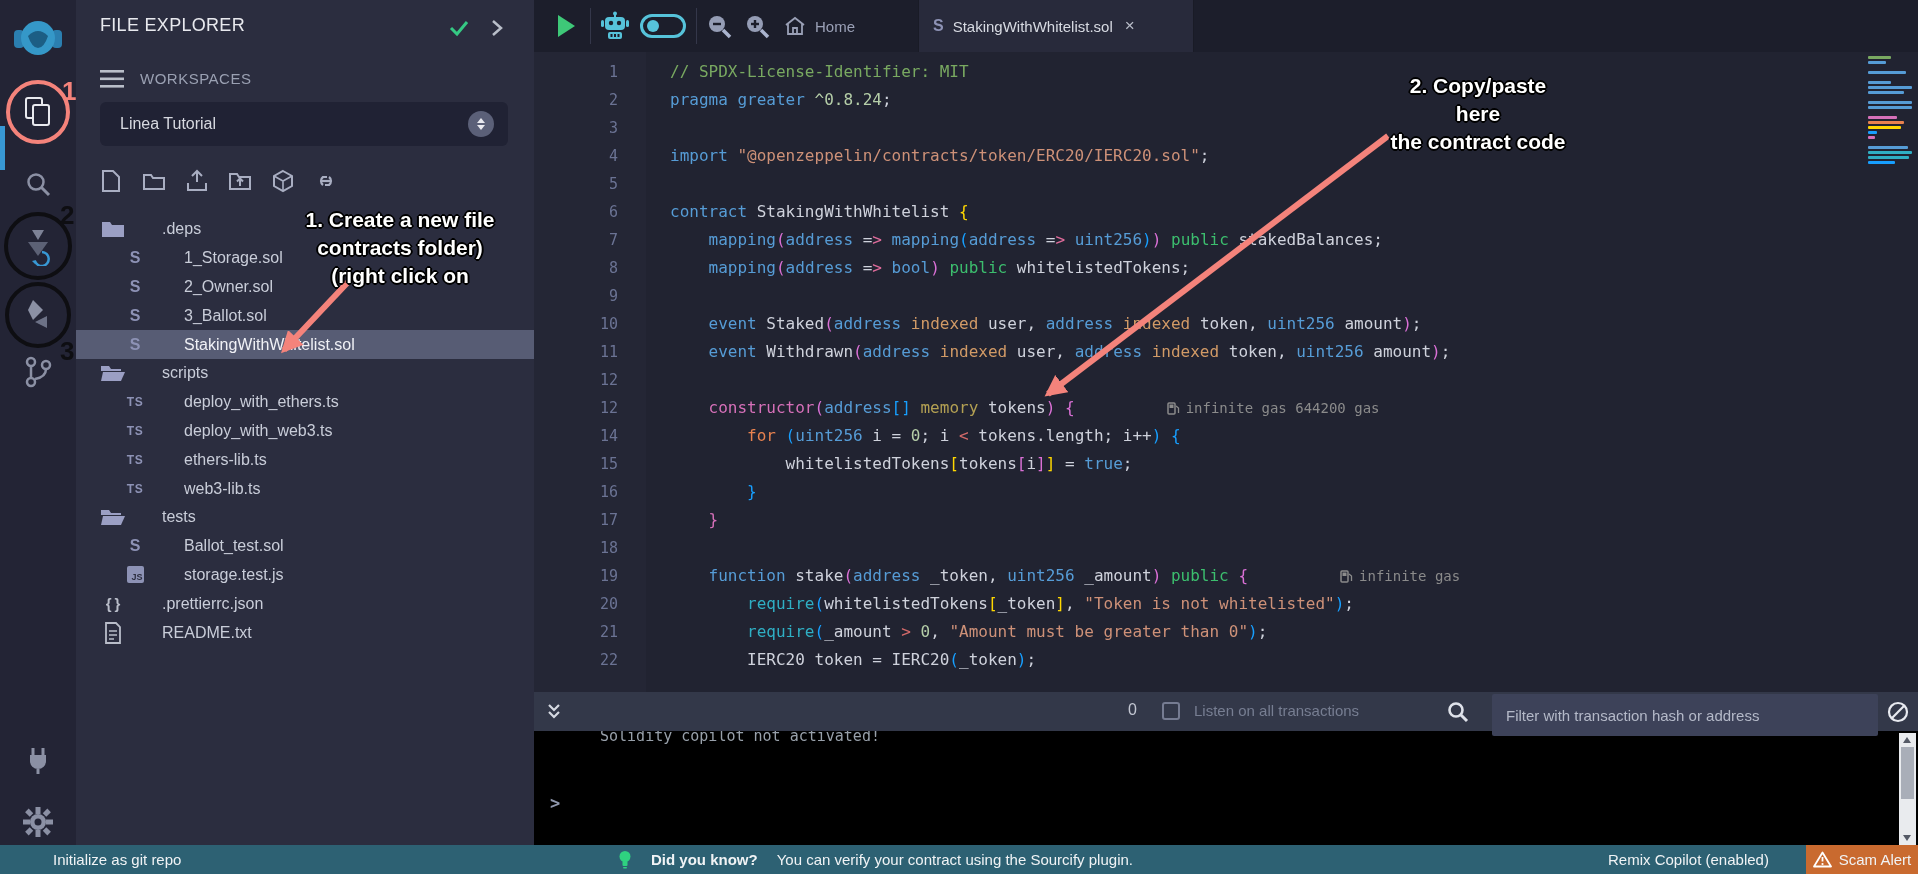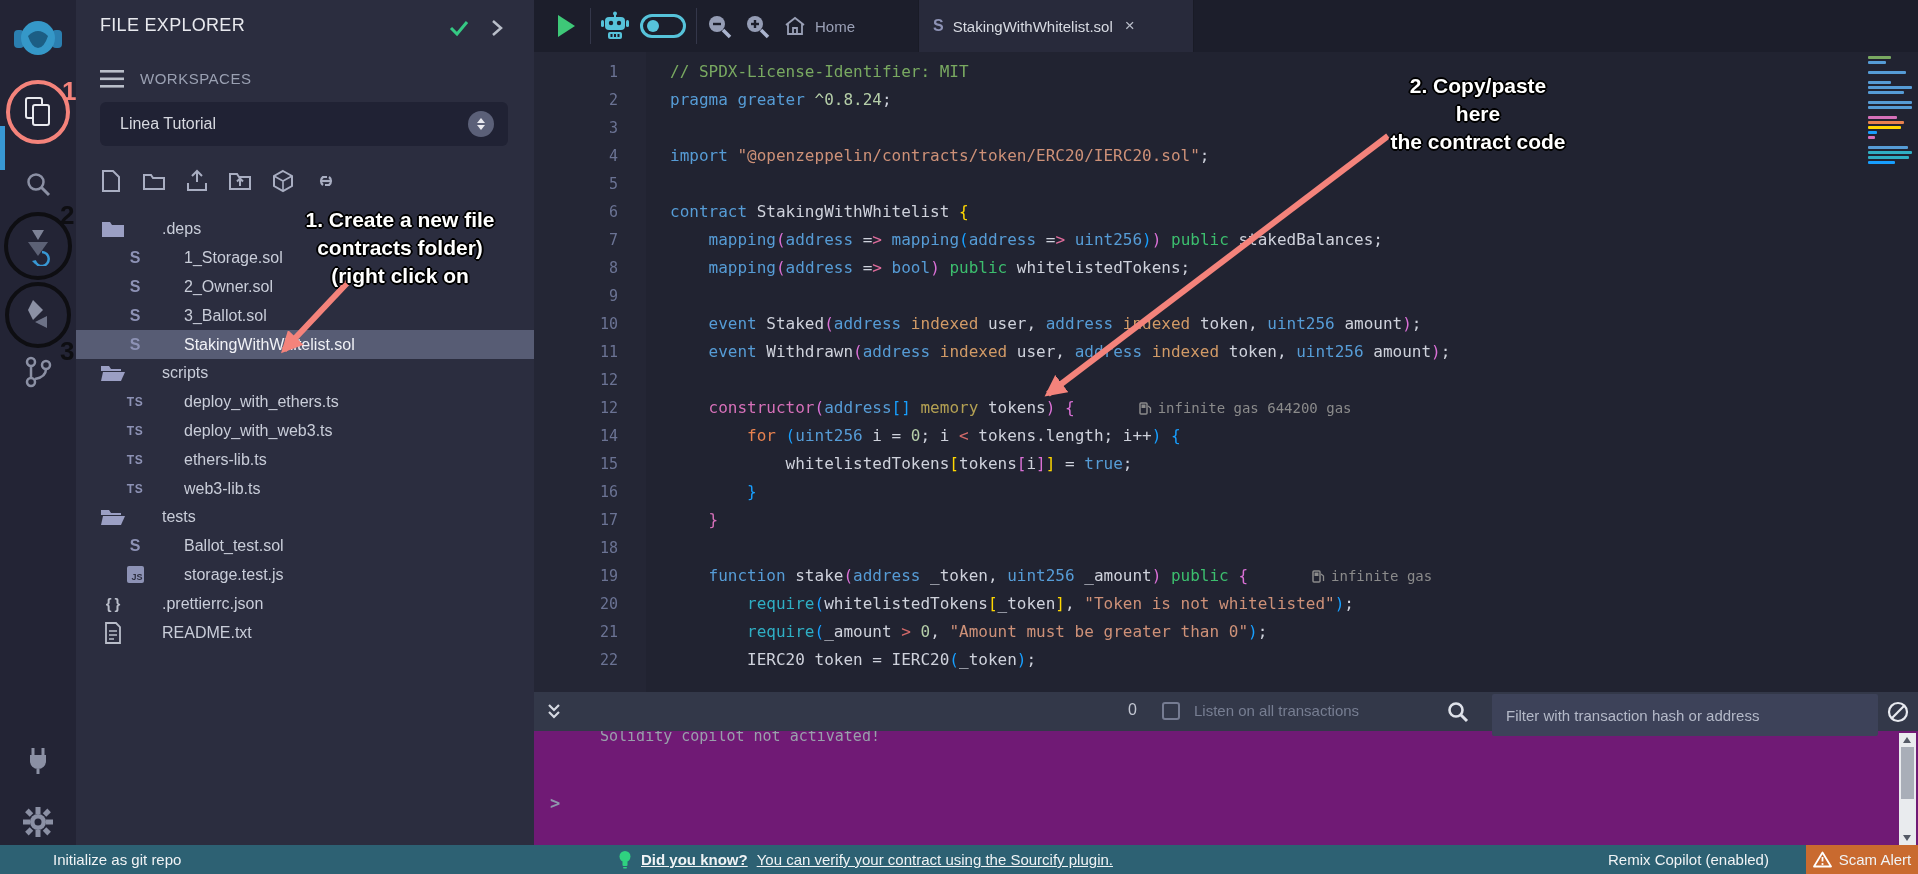--- a/index.html
+++ b/index.html
@@ -69,52 +69,52 @@
   #codearea { position:absolute; left:646px; top:52px; width:1272px; height:640px; background:#212331; overflow:hidden; }
   #codelines { position:absolute; left:24px; top:6px; }
   .code-line { height:28px; line-height:28px; white-space:pre;
                font-family:"DejaVu Sans Mono", monospace; font-size:16px; }
   #gutter-pad { padding-top:6px; }
   .tk-cm{color:#79A961} .tk-kw{color:#569CD6} .tk-num{color:#B5CEA8} .tk-str{color:#CE9178}
   .tk-grn{color:#3CBE6E} .tk-orn{color:#D19A66} .tk-forkw{color:#E8824F} .tk-pnk{color:#D670B9}
   .tk-olv{color:#B3A053} .tk-cyn{color:#2FAFC4} .tk-red{color:#D16969}
   .tk-yb{color:#FFD700} .tk-pb{color:#DA70D6} .tk-bb{color:#179FFF} .tk-t{color:#CFD2DC}
   .tk-arw{color:#DE6B9A}
-  .gas { margin-left:64px; color:#8b8b8b; font-size:14px; }
+  .gas { margin-left:92px; color:#8b8b8b; font-size:14px; }
   .gas svg { vertical-align:-2px; margin-right:6px; }
   #minimap { position:absolute; right:4px; top:4px; width:46px; }
   .mm-row { height:3px; margin-bottom:2px; border-radius:1px; }
 
   
   #termbar { position:absolute; left:534px; top:692px; width:1384px; height:39px; background:#333849; z-index:5; }
   #term-collapse { position:absolute; left:12px; top:10px; }
   #term-count { position:absolute; left:594px; top:9px; color:#c3c7d2; font-size:16px; }
   #term-check { position:absolute; left:628px; top:10px; width:18px; height:18px; border:2px solid #767c92; border-radius:3px; }
   #term-listen { position:absolute; left:660px; top:10px; color:#777e92; font-size:15px; }
   #term-search { position:absolute; left:912px; top:8px; }
   #term-filter { position:absolute; left:958px; top:2px; width:386px; height:42px; background:#3d4259; border:none;
                  color:#d7d9e0; font-size:15px; padding-left:14px; outline:none; border-radius:2px;
                  font-family:"Liberation Sans", sans-serif; }
   #term-filter::placeholder { color:#b4b9c8; opacity:1; }
   #term-ban { position:absolute; left:1352px; top:8px; }
-  #termout { position:absolute; left:534px; top:731px; width:1384px; height:114px; background:#701a75; }
+  #termout { position:absolute; left:534px; top:731px; width:1384px; height:114px; background:#000000; }
   #copilot-msg { position:absolute; left:66px; top:-4px; color:#98a0aa; font-family:"DejaVu Sans Mono", monospace; font-size:15px; }
   #term-prompt { position:absolute; left:16px; top:62px; color:#8e96ac; font-family:"DejaVu Sans Mono", monospace;
                  font-size:17px; font-weight:bold; }
   #term-scroll { position:absolute; left:1365px; top:2px; width:17px; height:112px; background:#e9ebee; z-index:6; }
   #ts-thumb { position:absolute; left:2px; top:14px; width:13px; height:52px; background:#a9aeb8; }
   .ts-arrow { position:absolute; left:4px; width:0; height:0; border-left:4px solid transparent; border-right:4px solid transparent; }
   #ts-up { top:4px; border-bottom:6px solid #555a66; }
   #ts-dn { bottom:4px; border-top:6px solid #555a66; }
 
   
   #statusbar { position:absolute; left:0; top:845px; width:1918px; height:29px; background:#2d6173;
                display:flex; align-items:center; color:#f0f3f5; font-size:15px; }
   #sb-left { position:absolute; left:53px; }
-  #sb-tip { position:absolute; left:618px; display:flex; align-items:center; gap:9px;text-decoration:underline; }
+  #sb-tip { position:absolute; left:618px; display:flex; align-items:center; gap:19px; }
   #sb-tip b { font-weight:bold; }
   #sb-copilot { position:absolute; left:1608px; }
   #sb-scam { position:absolute; left:1806px; top:0; width:112px; height:29px; background:#c96a2f;
              display:flex; align-items:center; justify-content:center; gap:7px; font-size:15px; }
 
   
   .ann-text { position:absolute; width:320px; text-align:center; color:#ffffff; font-weight:bold;
               font-size:21px; line-height:28px; z-index:9;
               text-shadow:-2px 0 0 #000, 2px 0 0 #000, 0 -2px 0 #000, 0 2px 0 #000,
                           -1px -1px 0 #000, 1px 1px 0 #000, -1px 1px 0 #000, 1px -1px 0 #000; }

